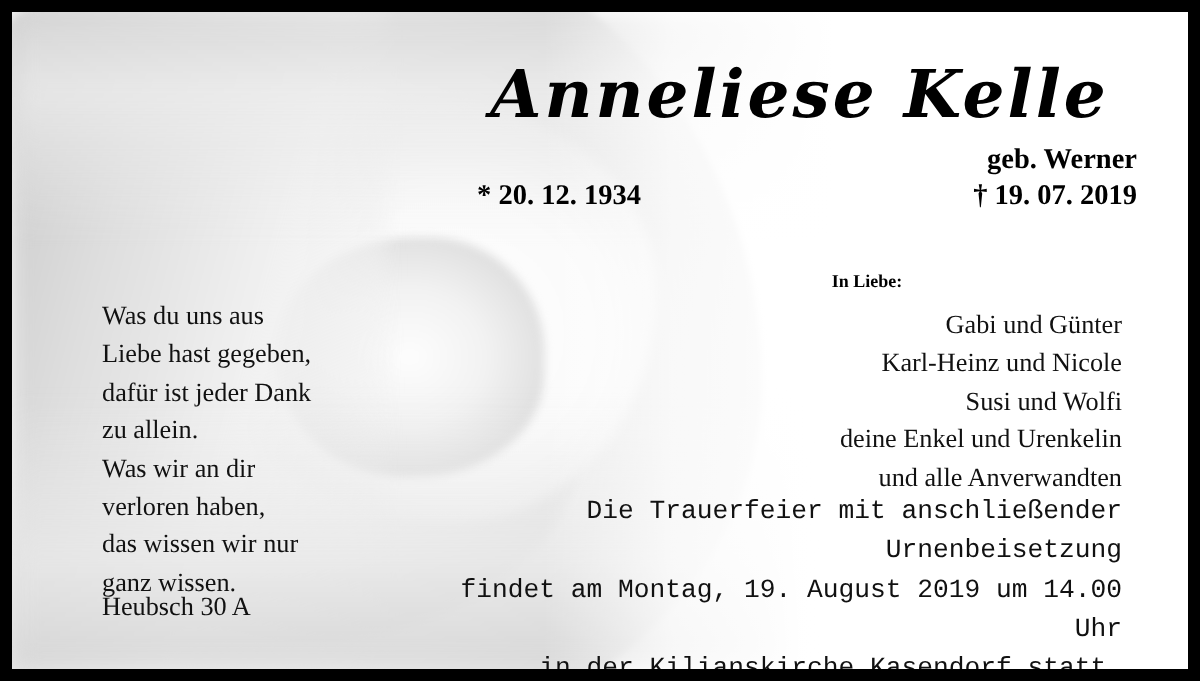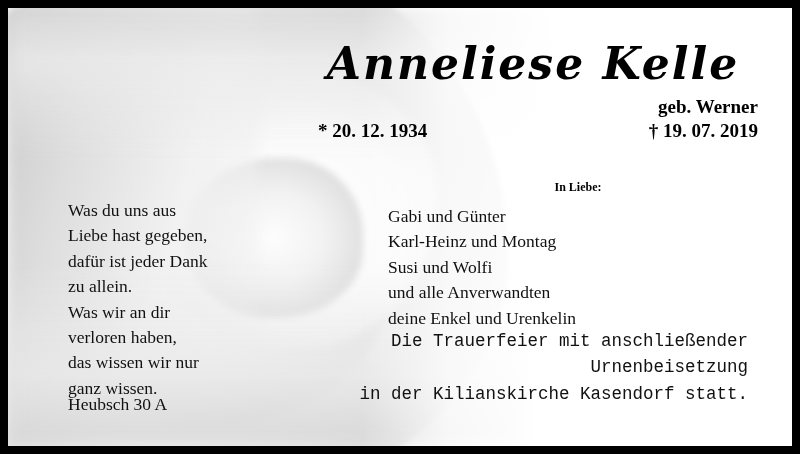--- a/index.html
+++ b/index.html
@@ -165,20 +165,21 @@
     font-size: 12px;
     font-weight: 700;
     color: #000000;
     margin-top: 12px;
   }
   .mourners {
     position: absolute;
     left: 380px;
     top: 196px;
     width: 360px;
+    text-align: right;
     font-size: 17.5px;
     line-height: 1.45;
     color: #111111;
   }
   .service {
     position: absolute;
     left: 280px;
     top: 320px;
     width: 460px;
     text-align: right;
@@ -234,28 +235,29 @@
       <div>das wissen wir nur</div>
       <div>ganz wissen.</div>
     </div>
 
     <div class="address">Heubsch 30 A</div>
 
     <div class="in-liebe">In Liebe:</div>
 
     <div class="mourners">
       <div>Gabi und Günter</div>
-      <div>Karl-Heinz und Montag</div>
+      <div>Karl-Heinz und Nicole</div>
       <div>Susi und Wolfi</div>
+      <div>deine Enkel und Urenkelin</div>
       <div>und alle Anverwandten</div>
-      <div>deine Enkel und Urenkelin</div>
     </div>
 
     <div class="service">
       <div>Die Trauerfeier mit anschließender Urnenbeisetzung</div>
+      <div>findet am Montag, 19. August 2019 um 14.00 Uhr</div>
       <div>in der Kilianskirche Kasendorf statt.</div>
     </div>
 
 
   </div>
 
   <div class="frame"></div>
 </div>
 
 </body></html>

